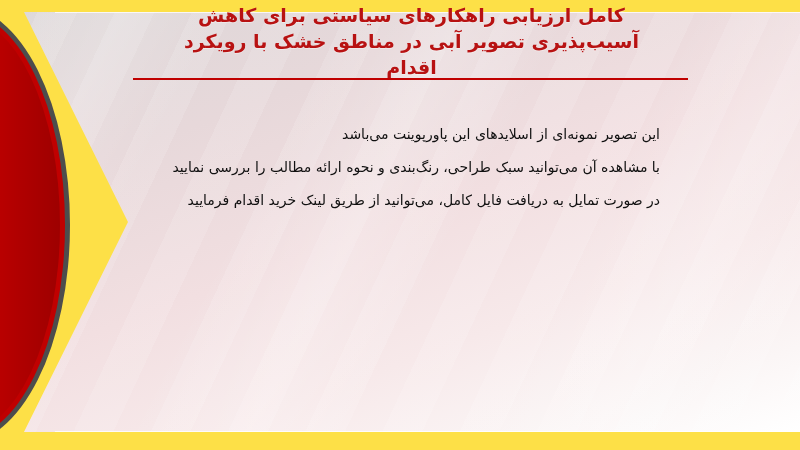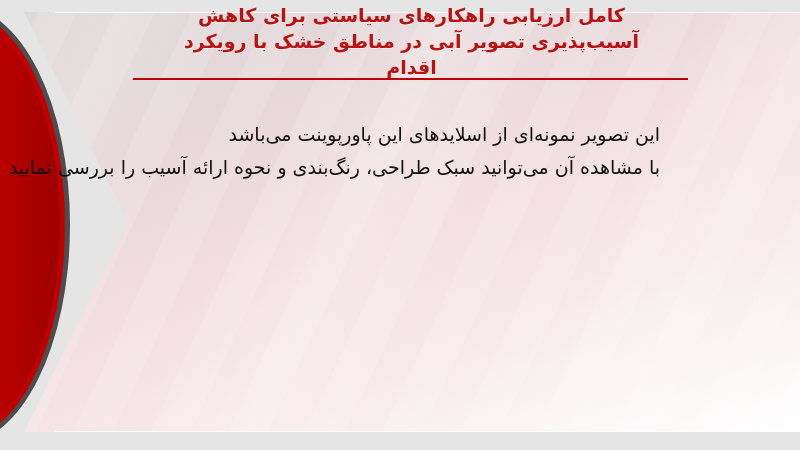--- a/index.html
+++ b/index.html
@@ -11,21 +11,21 @@
     width: 800px;
     height: 450px;
     overflow: hidden;
     font-family: "DejaVu Sans", "Liberation Sans", sans-serif;
   }
 
   #slide {
     position: relative;
     width: 800px;
     height: 450px;
-    background: #e5e5e5;
+    background: #fde047;
     overflow: hidden;
   }
 
   
   .content-panel {
     position: absolute;
     left: 0;
     top: 12px;
     width: 800px;
     height: 420px;
@@ -127,21 +127,21 @@
   .body-block {
     position: absolute;
     left: 120px;
     top: 118px;
     width: 540px;
     direction: rtl;
     text-align: right;
   }
   .body-line {
     color: #101010;
-    font-size: 19px;
+    font-size: 14px;
     line-height: 33px;
     white-space: nowrap;
   }
 </style>
 </head>
 <body>
 
 <div id="slide">
 
   <div class="content-panel">
@@ -158,16 +158,17 @@
 
   <div class="title-block">
     <div class="title-line">کامل ارزیابی راهکارهای سیاستی برای کاهش</div>
     <div class="title-line">آسیب‌پذیری تصویر آبی در مناطق خشک با رویکرد</div>
     <div class="title-line">اقدام</div>
   </div>
   <div class="title-rule"></div>
 
   <div class="body-block">
     <div class="body-line">این تصویر نمونه‌ای از اسلایدهای این پاورپوینت می‌باشد</div>
-    <div class="body-line">با مشاهده آن می‌توانید سبک طراحی، رنگ‌بندی و نحوه ارائه آسیب را بررسی نمایید</div>
+    <div class="body-line">با مشاهده آن می‌توانید سبک طراحی، رنگ‌بندی و نحوه ارائه مطالب را بررسی نمایید</div>
+    <div class="body-line">در صورت تمایل به دریافت فایل کامل، می‌توانید از طریق لینک خرید اقدام فرمایید</div>
   </div>
 
 </div>
 
 </body></html>

